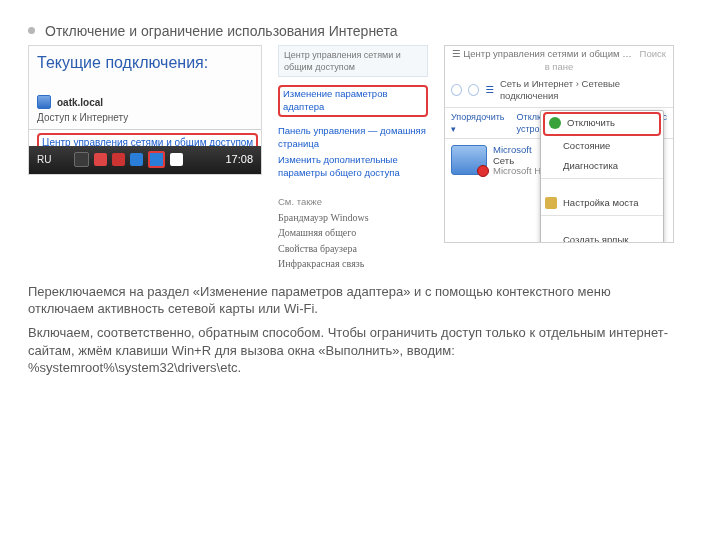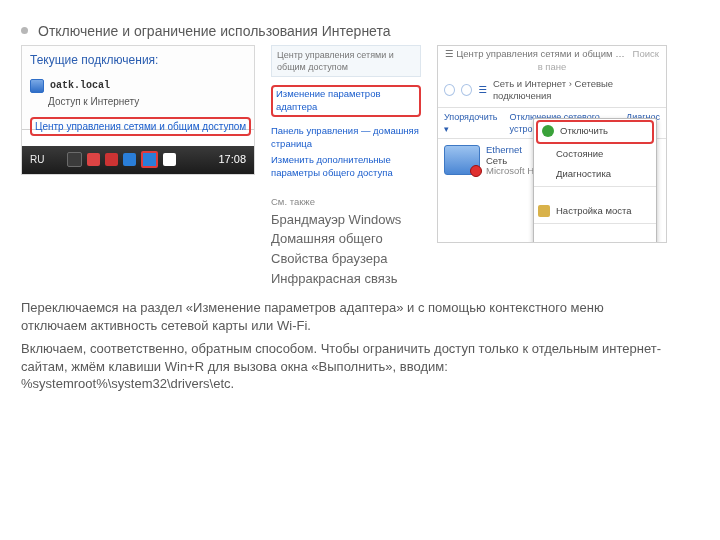--- a/index.html
+++ b/index.html
@@ -1,54 +1,54 @@
 <!DOCTYPE html>
 <html><head>
 <meta charset="utf-8">
 <style>
   html,body{margin:0;padding:0;font-family:"Segoe UI",Tahoma,sans-serif;background:#fff;color:#595959;}
-  .slide{width:720px;height:540px;box-sizing:border-box;position:relative;padding:22px 28px 20px 21px;font-size:13px;line-height:1.35;}
+  .slide{width:720px;height:540px;box-sizing:border-box;position:relative;padding:22px 28px 20px 28px;font-size:13px;line-height:1.35;}
   .bullet-row{display:flex;align-items:flex-start;margin-bottom:4px;}
   .bullet-dot{width:7px;height:7px;border-radius:50%;background:#b7b7b7;margin:5px 10px 0 0;flex:none;}
   .bullet-text{font-size:14px;}
   .para{margin:0 0 6px 0;max-width:640px;}
   .figs{display:flex;margin:4px 0 10px 0;gap:16px;}
   
   .fig1{width:232px;height:128px;background:#fff;border:1px solid #d8d8d8;position:relative;font-size:10px;}
   .f1top{background:#fdfdfd;height:84px;padding:6px 8px 4px 8px;border-bottom:1px solid #d0d0d0;box-sizing:border-box;}
-  .f1title{color:#2a5db0;font-size:12px;margin-bottom:11px;}
+  .f1title{color:#2a5db0;font-size:16px;margin-bottom:22px;}
   .f1line{display:flex;align-items:center;margin:2px 0;}
   .f1net{width:12px;height:12px;background:linear-gradient(#7aa9e6,#2f6ec7);border:1px solid #2f6ec7;border-radius:2px;margin-right:6px;}
-  .f1domain{color:#333;font-weight:bold;font-family:Liberation Mono, monospace;}
-  .f1status{color:#555;margin-left:18px;}
+  .f1domain{color:#333;font-weight:bold;}
+  .f1status{color:#555;}
   .f1link{color:#1a5dcc;margin-top:8px;display:inline-block;border:2px solid #e13a3a;border-radius:4px;padding:1px 3px;font-size:10px;white-space:nowrap;}
   .tray{position:absolute;inset:auto 0 0 0;height:28px;background:linear-gradient(#3a3a3a,#1b1b1b);display:flex;align-items:center;padding:0 8px;color:#fff;font-size:10px;}
   .tray .lang{margin-right:23px;color:#eee;}
   .tray .ti{width:13px;height:13px;margin-right:5px;border-radius:2px;}
   .tray .time{margin-left:auto;color:#fff;font-size:11px;}
   
   .fig2{width:150px;font-size:9.5px;color:#444;}
   .f2head{background:#f4f8fb;border:1px solid #dde6ee;padding:3px 5px;margin-bottom:4px;}
   .f2link{color:#1a5dcc;margin:4px 0;display:block;}
   .f2link.hl{border:2px solid #e13a3a;border-radius:4px;padding:1px 3px;display:inline-block;}
   .f2sep{height:8px;}
   .f2sub{color:#888;margin:4px 0 2px;}
-  .f2g{color:#666;margin:2px 0;font-size:13px;}
+  .f2g{color:#666;margin:2px 0;font-size:10px;font-family:Liberation Serif, serif;}
   
   .fig3{width:228px;height:196px;background:#fff;border:1px solid #d0d0d0;position:relative;font-size:9.5px;color:#444;overflow:hidden;}
   .f3t1{background:#f4f8fb;border-bottom:1px solid #dde6ee;padding:2px 6px;color:#7a95b3;}
   .f3t2{padding:2px 6px;color:#777;text-align:center;}
   .f3crumb{padding:2px 6px 4px 6px;color:#555;display:flex;gap:6px;align-items:center;}
   .f3crumb .arr{width:10px;height:10px;border:1px solid #aac3e6;border-radius:50%;display:inline-block;}
   .f3bar{border-top:1px solid #e0e0e0;border-bottom:1px solid #e0e0e0;padding:3px 6px;color:#2a5db0;font-size:9px;display:flex;gap:12px;}
   .f3main{position:relative;display:flex;align-items:flex-start;padding:6px;}
   .ethicon{width:34px;height:28px;background:linear-gradient(#9cc3f0,#4a86d4);border:1px solid #3d78c4;border-radius:3px;position:relative;margin-right:6px;}
   .ethicon:after{content:"";position:absolute;right:-3px;bottom:-3px;width:10px;height:10px;border-radius:50%;background:#e03030;border:1px solid #a01010;}
   .ethtxt div{line-height:1.1;}
-  .ctx{position:absolute;left:95px;top:72px;width:122px;background:#fff;border:1px solid #bcbcbc;border-radius:2px;box-shadow:0 2px 5px rgba(0,0,0,.25);font-size:9.5px;}
+  .ctx{position:absolute;left:95px;top:64px;width:122px;background:#fff;border:1px solid #bcbcbc;border-radius:2px;box-shadow:0 2px 5px rgba(0,0,0,.25);font-size:9.5px;}
   .ctx .mi{padding:3px 6px 3px 22px;position:relative;display:flex;align-items:center;min-height:14px;}
   .ctx .mi.sep{height:0;padding:0;border-top:1px solid #e2e2e2;margin:1px 0;}
   .ctx .ico{position:absolute;left:4px;top:3px;width:12px;height:12px;border-radius:2px;}
   .ctx .hl{border:2px solid #e13a3a;border-radius:4px;margin:1px 2px;}
   .bot-para{margin-top:6px;}
 </style>
 </head>
 <body>
 
 <div class="slide">
@@ -105,21 +105,21 @@
         <span>Сеть и Интернет › Сетевые подключения</span>
       </div>
       <div class="f3bar">
         <span>Упорядочить ▾</span>
         <span>Отключение сетевого устройства</span>
         <span>Диагнос</span>
       </div>
       <div class="f3main">
         <div class="ethicon"></div>
         <div class="ethtxt">
-          <div style="color:#2a5db0;">Ethernet</div>
+          <div style="color:#2a5db0;">Microsoft</div>
           <div>Сеть</div>
           <div style="color:#888;">Microsoft Hype…</div>
         </div>
       </div>
       <div class="ctx">
         <div class="mi hl">
             <span class="ico" style="background:#3aa23a;border-radius:50%;"></span>
             <span>Отключить</span>
           </div>
         <div class="mi">

